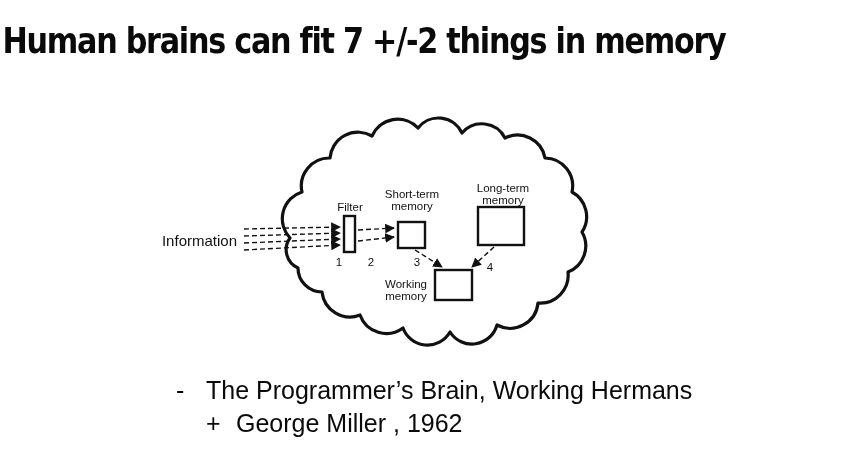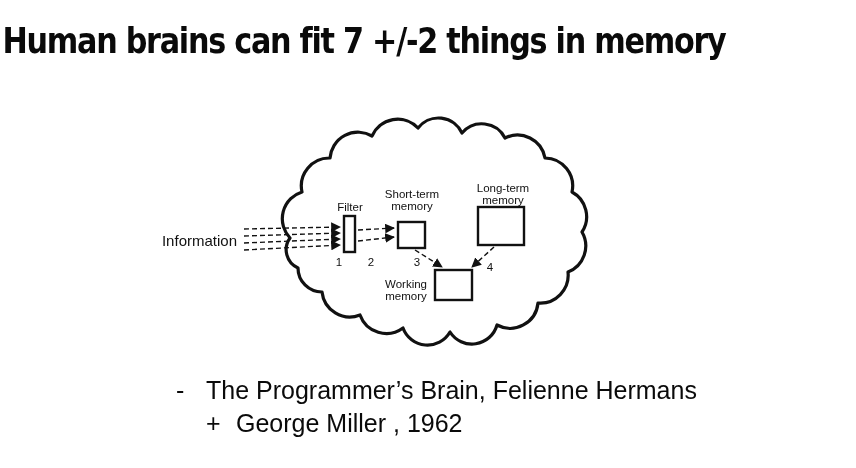--- a/index.html
+++ b/index.html
@@ -110,21 +110,21 @@
 
     <text class="t11" x="339" y="266" text-anchor="middle">1</text>
     <text class="t11" x="371" y="266" text-anchor="middle">2</text>
     <text class="t11" x="417" y="266" text-anchor="middle">3</text>
     <text class="t11" x="490" y="271" text-anchor="middle">4</text>
   </svg>
 
   <div class="attribution">
     <div class="attr-line">
       <span class="attr-marker">-</span>
-      <span>The Programmer’s Brain, Felienne Hermans</span>
+      <span>The Programmer’s Brain, Working Hermans</span>
     </div>
     <div class="attr-line">
       <span class="attr-spacer"></span>
       <span class="attr-marker">+</span>
       <span>George Miller , 1962</span>
     </div>
   </div>
 
 </div>
 

